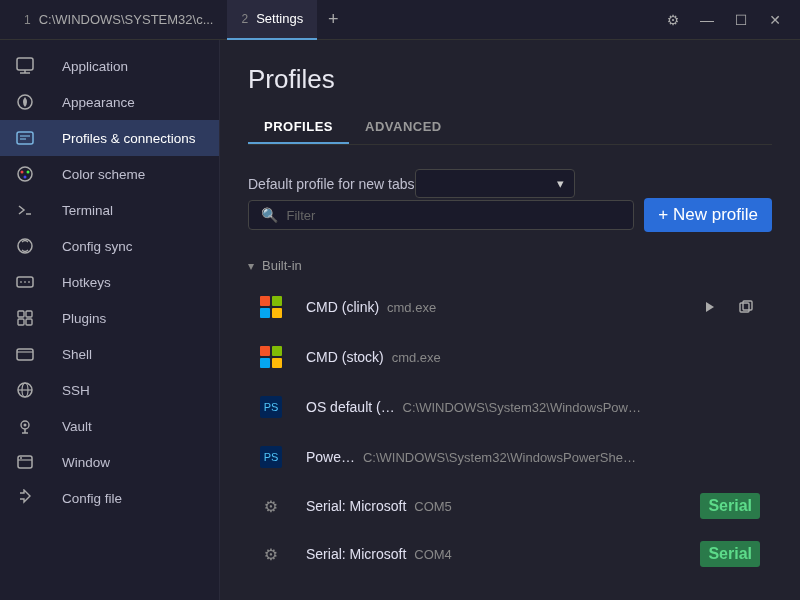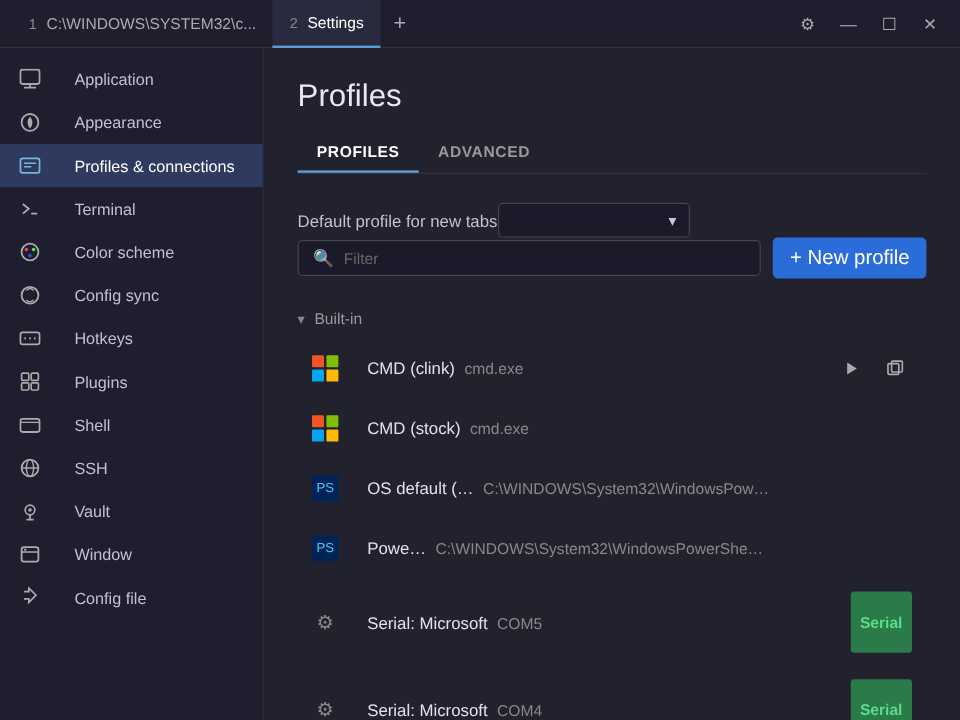--- a/index.html
+++ b/index.html
@@ -259,23 +259,23 @@
       justify-content: center;
       color: #aaa;
       cursor: pointer;
       border-radius: 4px;
     }
 
     
     .serial-badge {
       background: #2a7a4a;
       color: #5ddb8a;
-      font-size: 13px;
+      font-size: 16px;
       font-weight: 600;
-      padding: 18px 8px;
+      padding: 4px 8px;
       border-radius: 3px;
       margin-left: auto;
     }
 
     
     .win-icon {
       display: grid;
       grid-template-columns: 1fr 1fr;
       gap: 2px;
       width: 22px;
@@ -365,36 +365,36 @@
             <rect x="1" y="3" width="16" height="12" rx="2" ry="2" fill="none" stroke="#7ab4e0" stroke-width="1.5"></rect>
             <line x1="4" y1="7" x2="14" y2="7" stroke="#7ab4e0" stroke-width="1.2"></line>
             <line x1="4" y1="10" x2="10" y2="10" stroke="#7ab4e0" stroke-width="1.2"></line>
           </svg>
       </span>
       <span>Profiles &amp; connections</span>
     </div>
     <div class="sidebar-item">
       <span class="sidebar-icon">
         <svg width="18" height="18" viewBox="0 0 18 18">
-            <polyline points="3,5 8,9 3,13" fill="none" stroke="#aaa" stroke-width="1.5"></polyline>
-            <line x1="10" y1="13" x2="15" y2="13" stroke="#aaa" stroke-width="1.5"></line>
-          </svg>
-      </span>
-      <span>Terminal</span>
-    </div>
-    <div class="sidebar-item">
-      <span class="sidebar-icon">
-        <svg width="18" height="18" viewBox="0 0 18 18">
             <circle cx="9" cy="9" r="7" fill="none" stroke="#aaa" stroke-width="1.5"></circle>
             <circle cx="6" cy="7" r="1.5" fill="#e44"></circle>
             <circle cx="12" cy="7" r="1.5" fill="#4e4"></circle>
             <circle cx="9" cy="12" r="1.5" fill="#44e"></circle>
           </svg>
       </span>
       <span>Color scheme</span>
+    </div>
+    <div class="sidebar-item">
+      <span class="sidebar-icon">
+        <svg width="18" height="18" viewBox="0 0 18 18">
+            <polyline points="3,5 8,9 3,13" fill="none" stroke="#aaa" stroke-width="1.5"></polyline>
+            <line x1="10" y1="13" x2="15" y2="13" stroke="#aaa" stroke-width="1.5"></line>
+          </svg>
+      </span>
+      <span>Terminal</span>
     </div>
     <div class="sidebar-item">
       <span class="sidebar-icon">
         <svg width="18" height="18" viewBox="0 0 18 18">
             <circle cx="9" cy="9" r="7" fill="none" stroke="#aaa" stroke-width="1.5"></circle>
             <path d="M6 5 Q9 2 12 5" fill="none" stroke="#aaa" stroke-width="1.2"></path>
             <path d="M12 13 Q9 16 6 13" fill="none" stroke="#aaa" stroke-width="1.2"></path>
           </svg>
       </span>
       <span>Config sync</span>

